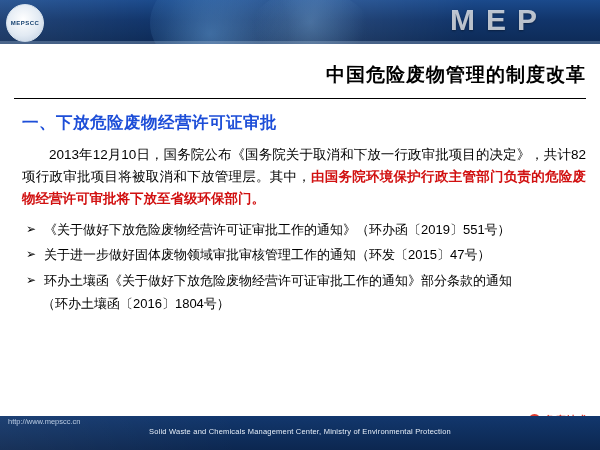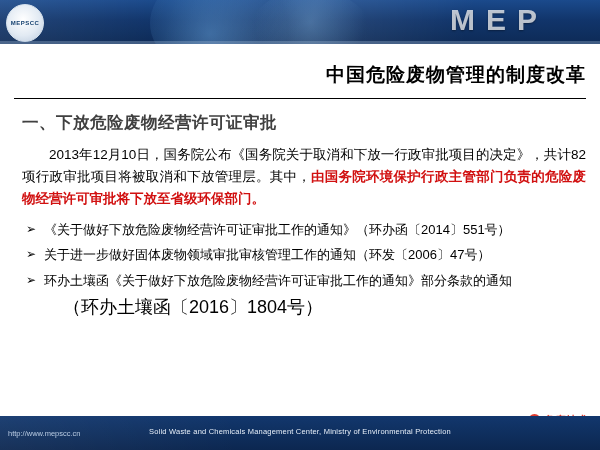--- a/index.html
+++ b/index.html
@@ -112,21 +112,21 @@
   }
   .title-rule {
     width: 572px;
     height: 1px;
     background: #000000;
     margin: 10px auto 0 auto;
   }
   .section-heading {
     font-size: 16.5px;
     font-weight: bold;
-    color: #404040;
+    color: #1d4ed8;
     margin-top: 13px;
     margin-left: 8px;
     letter-spacing: 0.5px;
   }
   .para {
     font-size: 13.5px;
     color: #000000;
     line-height: 1.62;
     margin-top: 10px;
     margin-left: 8px;
@@ -154,24 +154,24 @@
     flex: 0 0 auto;
     width: 18px;
     color: #000000;
     font-size: 12px;
     line-height: 1.55;
   }
   .bullet-text {
     flex: 1 1 auto;
   }
   .bullet-cont {
-    font-size: 18px;
+    font-size: 13px;
     line-height: 1.5;
     color: #000000;
-    margin-left: 37px;
+    margin-left: 16px;
     margin-top: -2px;
   }
 
   
   .watermark {
     position: absolute;
     right: 12px;
     bottom: 6px;
     display: flex;
     flex-direction: column;
@@ -212,21 +212,21 @@
     left: 0;
     bottom: 0;
     width: 600px;
     height: 34px;
     background: linear-gradient(180deg, #12376d 0%, #0c2750 100%);
     color: #dfe8f3;
   }
   .footer-url {
     position: absolute;
     left: 8px;
-    top: 13px;
+    top: 1px;
     font-size: 7.5px;
     color: #b9cbe2;
   }
   .footer-center {
     position: absolute;
     left: 0;
     top: 11px;
     width: 600px;
     text-align: center;
     font-size: 7.5px;
@@ -262,26 +262,26 @@
     <div class="title-rule"></div>
 
     <div class="section-heading">一、下放危险废物经营许可证审批</div>
 
     <div class="para"><span>2013年12月10日，国务院公布《国务院关于取消和下放一行政审批项目的决定》，共计82项行政审批项目将被取消和下放管理层。其中，</span><span class="hl">由国务院环境保护行政主管部门负责的危险废物经营许可审批将下放至省级环保部门。</span></div>
 
     <div class="bullets">
 
       <div class="bullet-row">
         <span class="bullet-mark">➢</span>
-        <span class="bullet-text">《关于做好下放危险废物经营许可证审批工作的通知》（环办函〔2014〕551号）</span>
+        <span class="bullet-text">《关于做好下放危险废物经营许可证审批工作的通知》（环办函〔2019〕551号）</span>
       </div>
 
       <div class="bullet-row">
         <span class="bullet-mark">➢</span>
-        <span class="bullet-text">关于进一步做好固体废物领域审批审核管理工作的通知（环发〔2006〕47号）</span>
+        <span class="bullet-text">关于进一步做好固体废物领域审批审核管理工作的通知（环发〔2015〕47号）</span>
       </div>
 
       <div class="bullet-row">
         <span class="bullet-mark">➢</span>
         <span class="bullet-text">环办土壤函《关于做好下放危险废物经营许可证审批工作的通知》部分条款的通知</span>
       </div>
 
       <div class="bullet-cont">（环办土壤函〔2016〕1804号）</div>
 
     </div>

